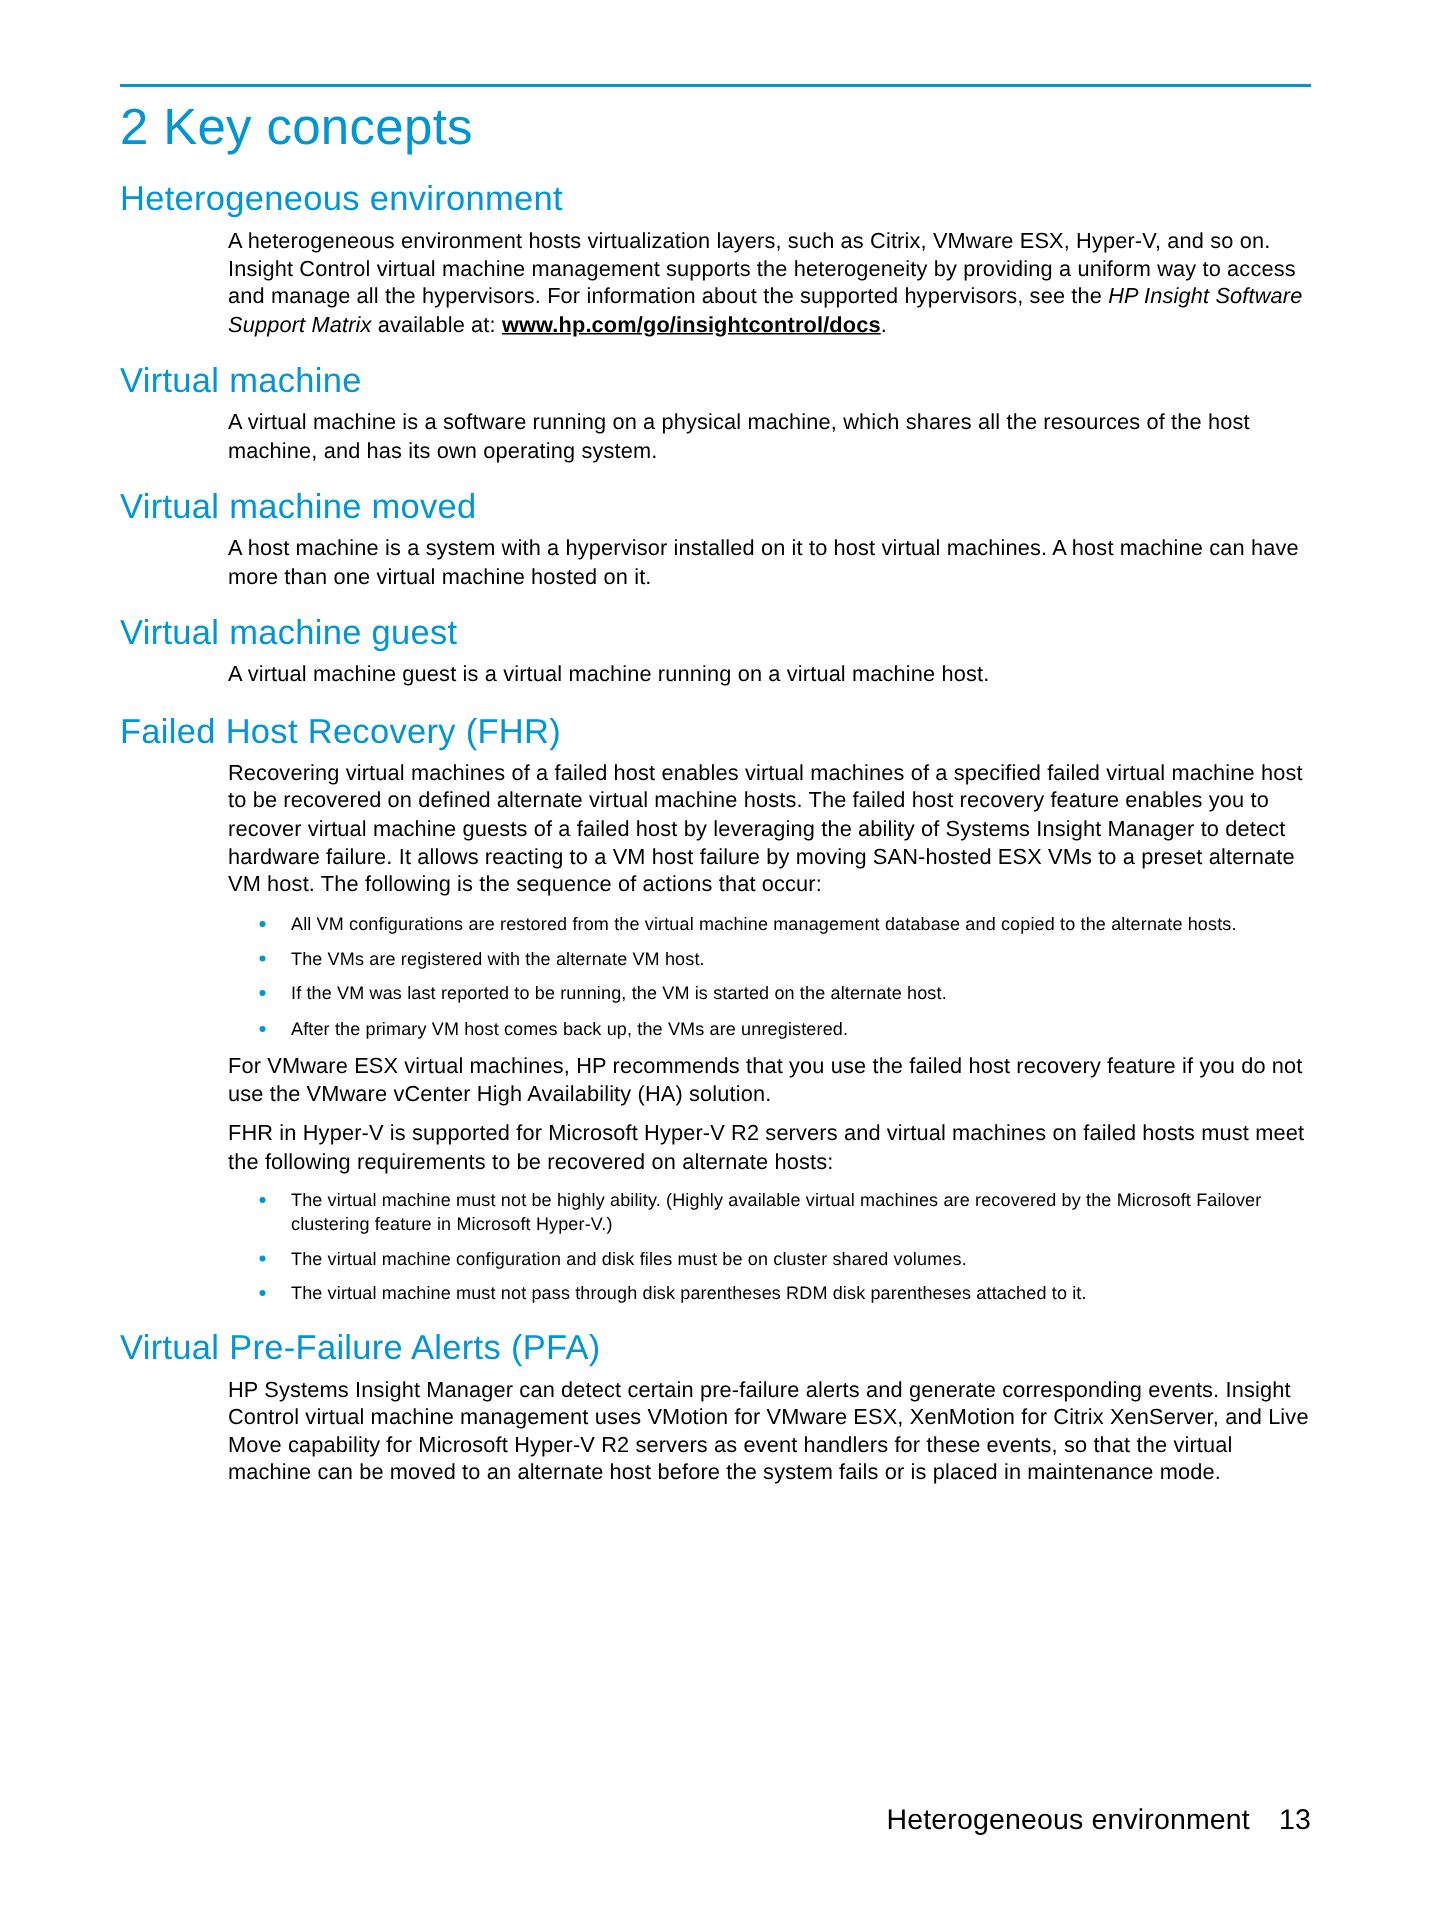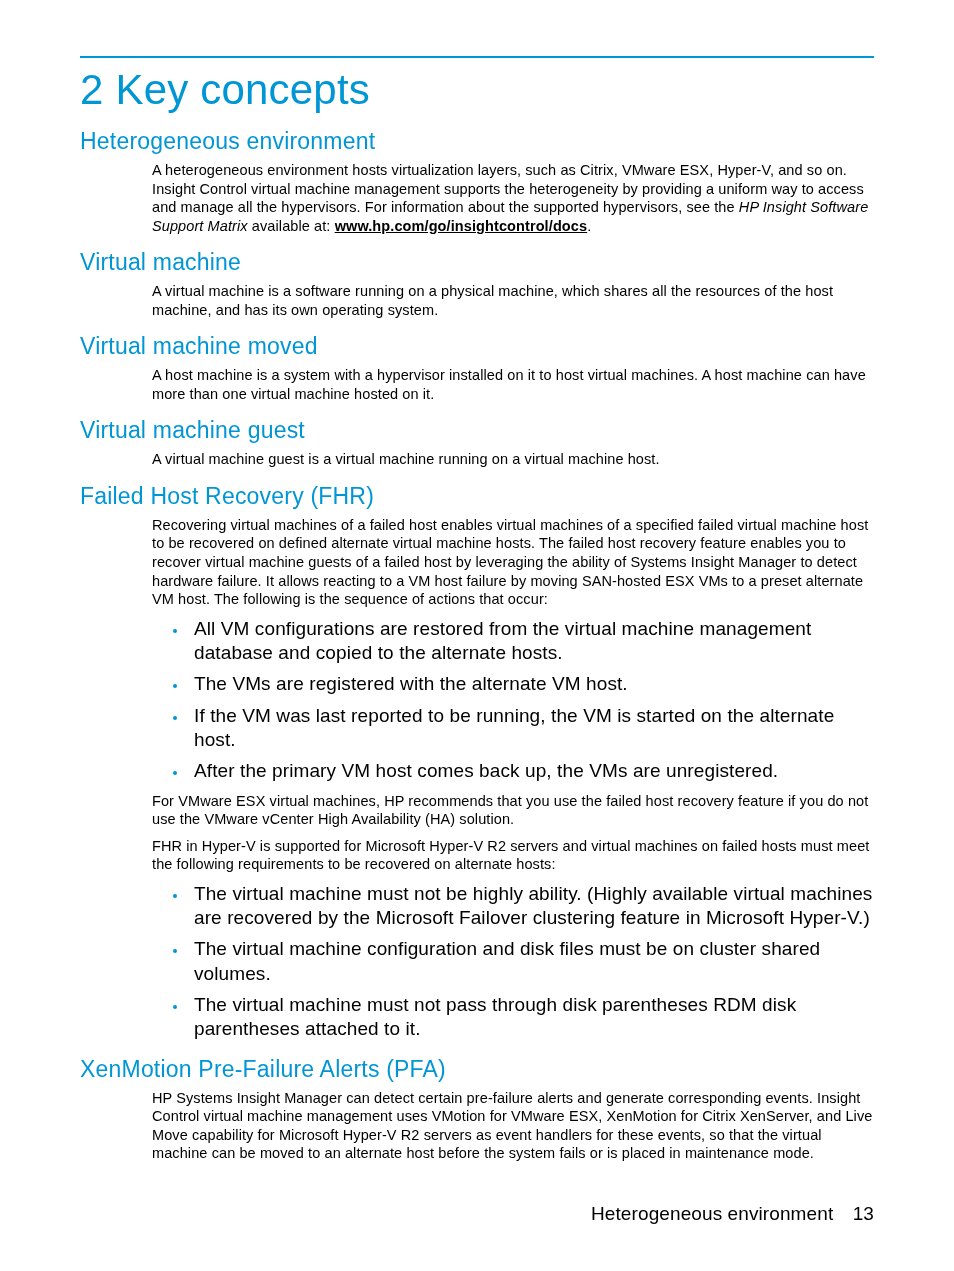--- a/index.html
+++ b/index.html
@@ -18,21 +18,21 @@
   }
   .rule {
     border: none;
     border-top: 2px solid #0096d6;
     margin: 0 0 8px 0;
   }
   h1 {
     font-family: "Trebuchet MS", "Lucida Sans", Arial, sans-serif;
     font-weight: 400;
     color: #0096d6;
-    font-size: 42px;
+    font-size: 34px;
     margin: 0 0 10px 0;
     letter-spacing: 0.2px;
   }
   h2 {
     font-family: "Trebuchet MS", "Lucida Sans", Arial, sans-serif;
     font-weight: 400;
     color: #0096d6;
     font-size: 23px;
     margin: 14px 0 6px 0;
     letter-spacing: 0.2px;
@@ -44,21 +44,21 @@
     font-size: 14.5px;
     line-height: 1.28;
     margin: 0 0 8px 0;
     letter-spacing: 0.1px;
   }
   ul {
     margin: 4px 0 8px 0;
     padding-left: 36px;
   }
   li {
-    font-size: 19px;
+    font-size: 12px;
     line-height: 1.28;
     margin-bottom: 7px;
     padding-left: 6px;
     letter-spacing: 0.1px;
   }
   li::marker {
     color: #0096d6;
     font-size: 13px;
   }
   .italic { font-style: italic; }
@@ -113,21 +113,21 @@
     </ul>
     <p>For VMware ESX virtual machines, HP recommends that you use the failed host recovery feature if you do not use the VMware vCenter High Availability (HA) solution.</p>
     <p>FHR in Hyper-V is supported for Microsoft Hyper-V R2 servers and virtual machines on failed hosts must meet the following requirements to be recovered on alternate hosts:</p>
     <ul>
       <li>The virtual machine must not be highly ability. (Highly available virtual machines are recovered by the Microsoft Failover clustering feature in Microsoft Hyper-V.)</li>
       <li>The virtual machine configuration and disk files must be on cluster shared volumes.</li>
       <li>The virtual machine must not pass through disk parentheses RDM disk parentheses attached to it.</li>
     </ul>
   </div>
 
-  <h2>XenMotion Pre-Failure Alerts (PFA)</h2>
+  <h2>Virtual Pre-Failure Alerts (PFA)</h2>
   <div class="body-block">
     <p>HP Systems Insight Manager can detect certain pre-failure alerts and generate corresponding events. Insight Control virtual machine management uses VMotion for VMware ESX, XenMotion for Citrix XenServer, and Live Move capability for Microsoft Hyper-V R2 servers as event handlers for these events, so that the virtual machine can be moved to an alternate host before the system fails or is placed in maintenance mode.</p>
   </div>
 
   <div class="footer">
     <span>Heterogeneous environment</span>
     <span class="pnum">13</span>
   </div>
 </div>
 

